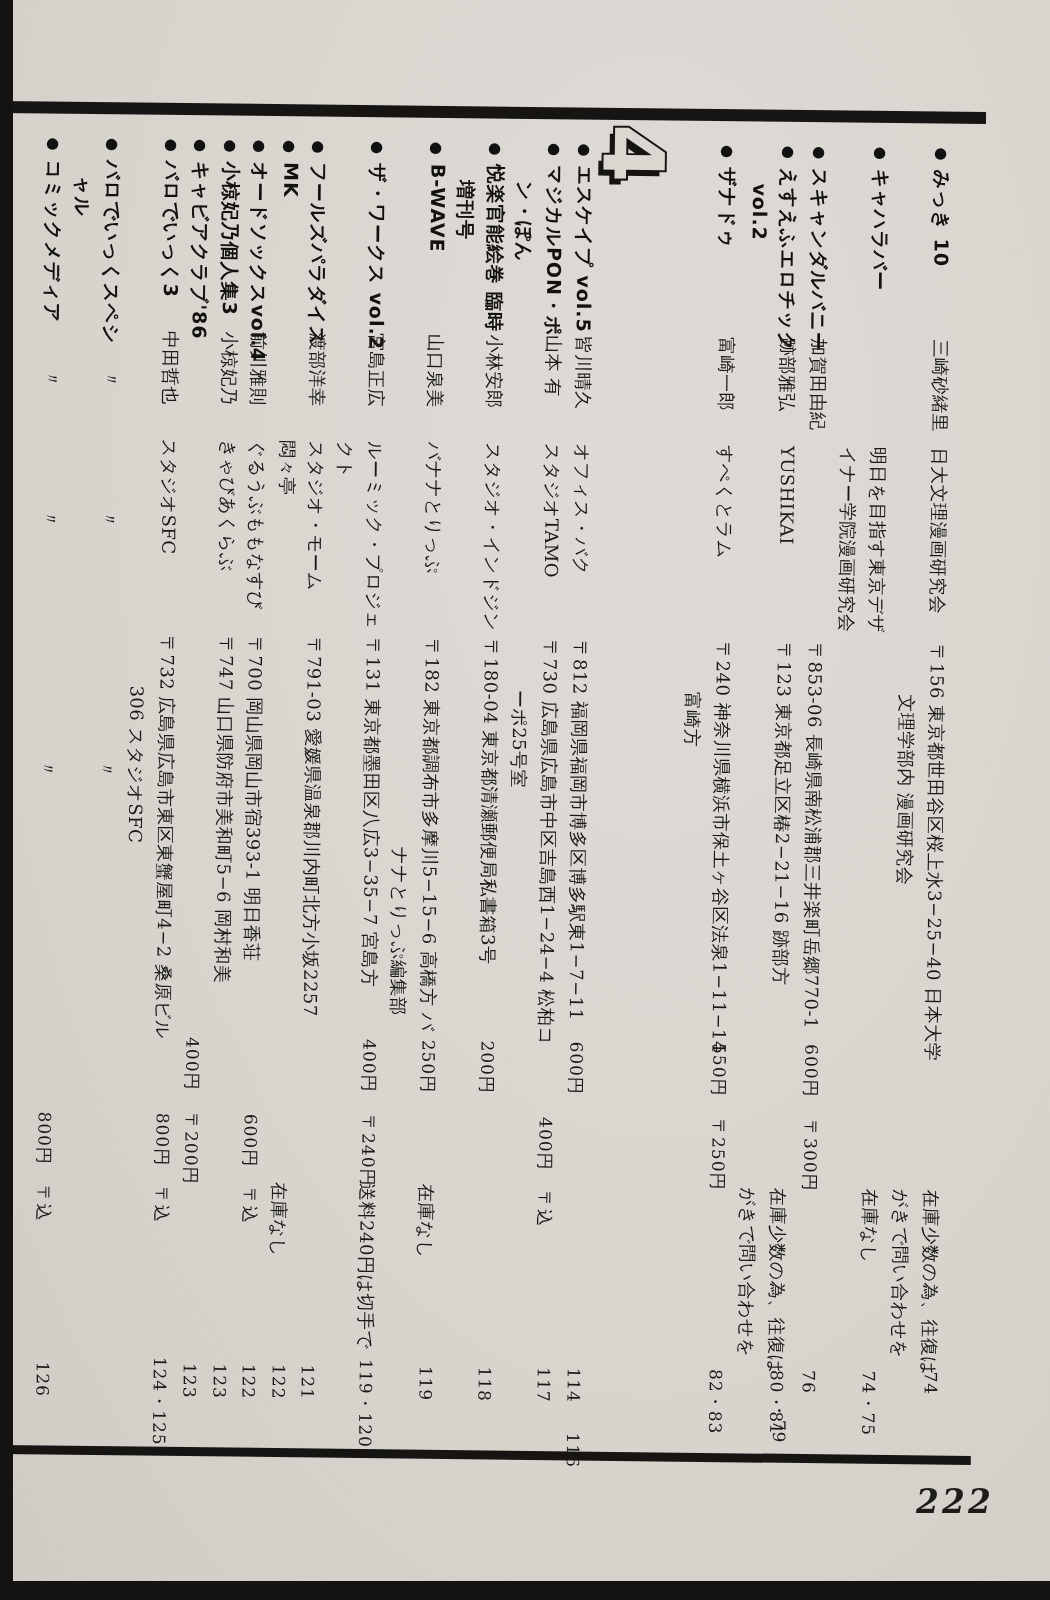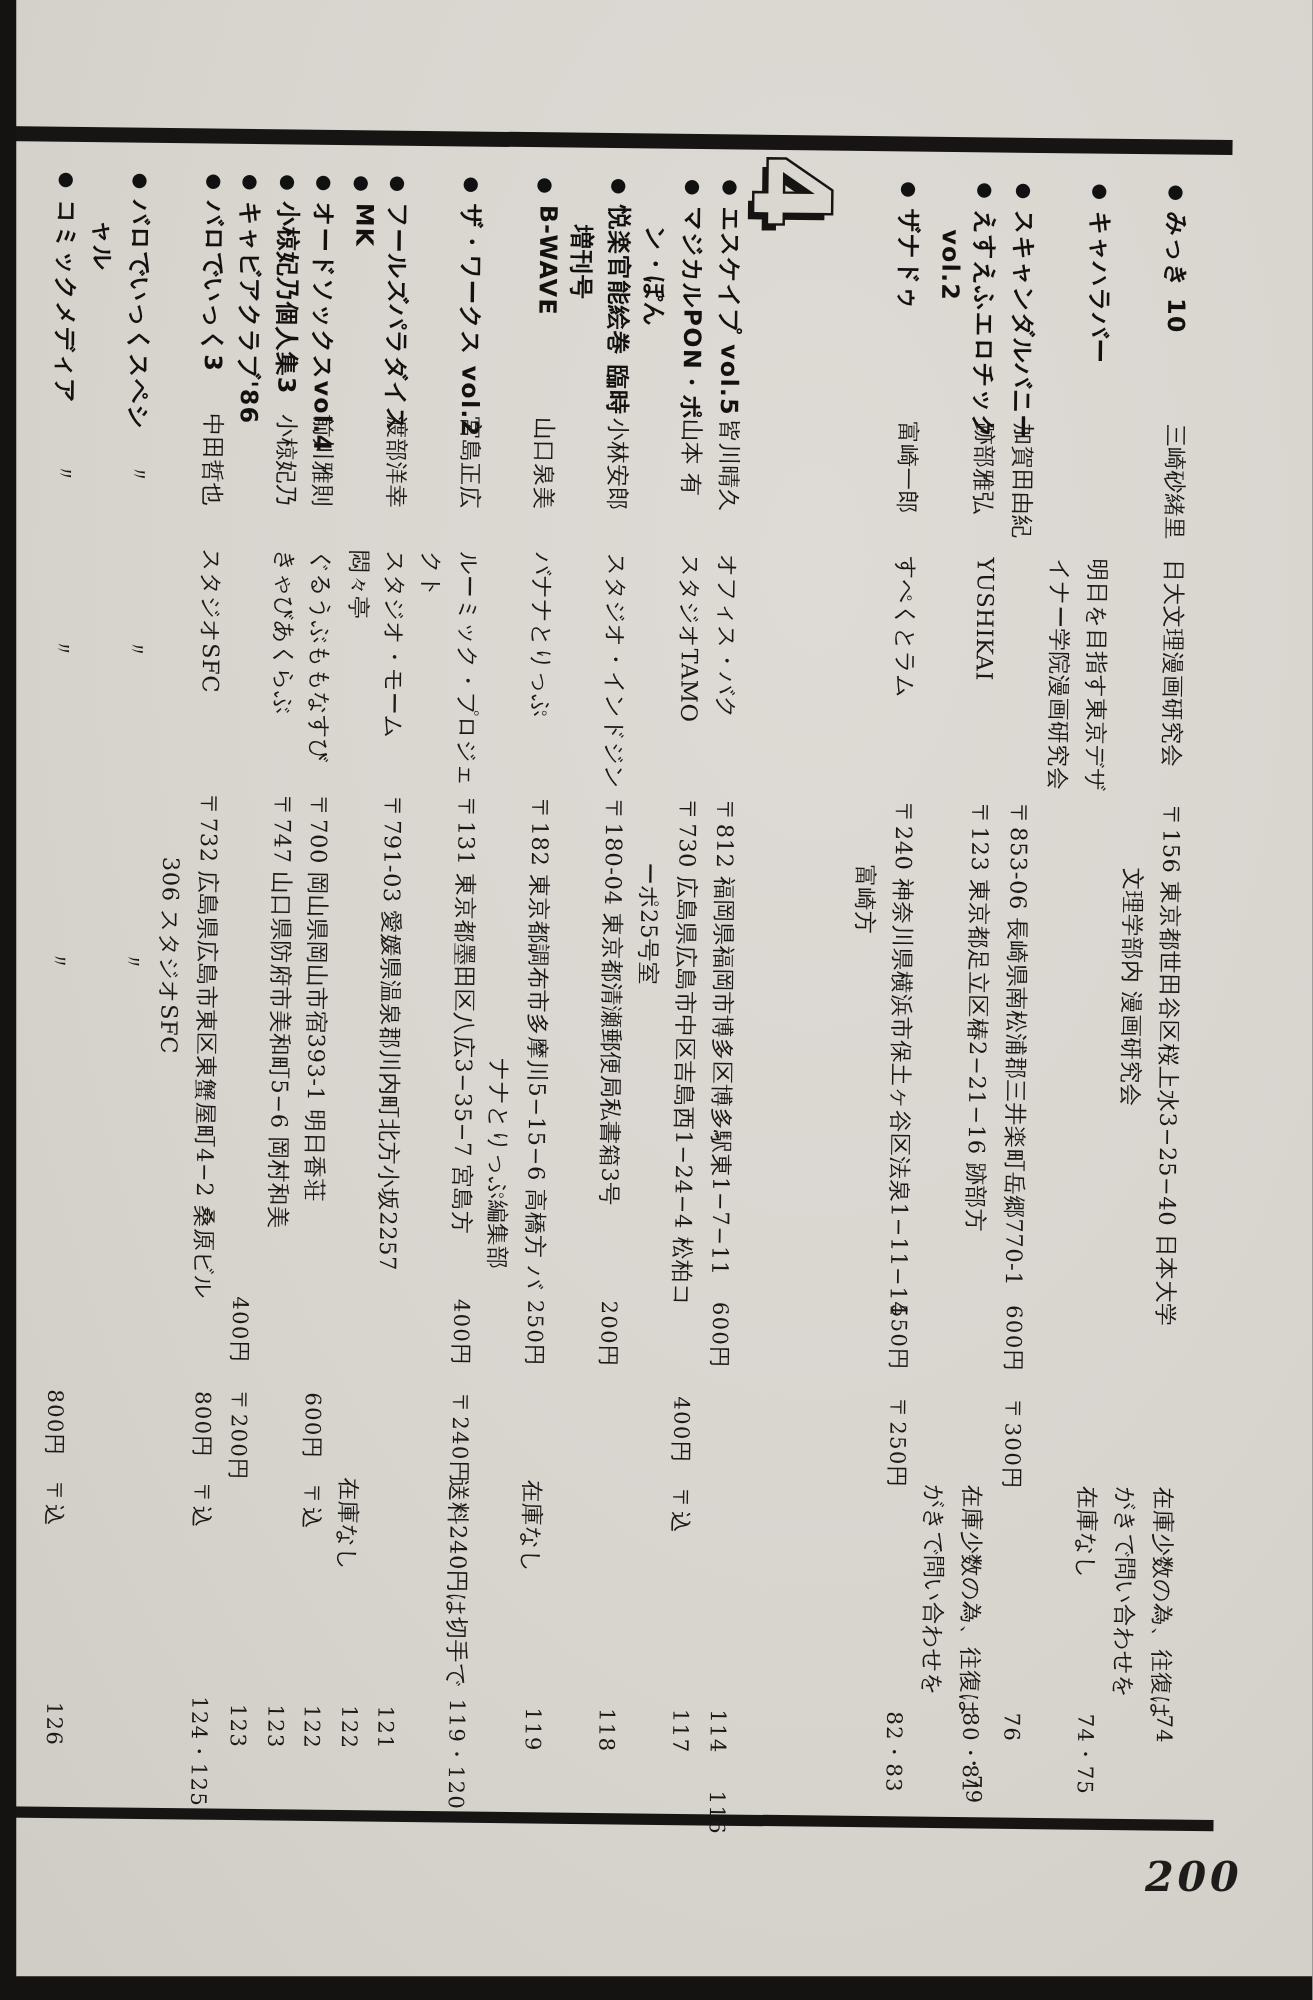--- a/index.html
+++ b/index.html
@@ -249,14 +249,14 @@
             <span class="c num fee" style="left: 1196px;">〒込</span>
             <span class="c num pages" style="left: 1372px;">126</span>
           </div>
         </div>
     </div>
   </div>
 
   <div id="edge-left" class="edge"></div>
   <div id="edge-bottom" class="edge"></div>
 
-  <div id="page-number">200</div>
+  <div id="page-number">222</div>
 </div>
 
 </body></html>

